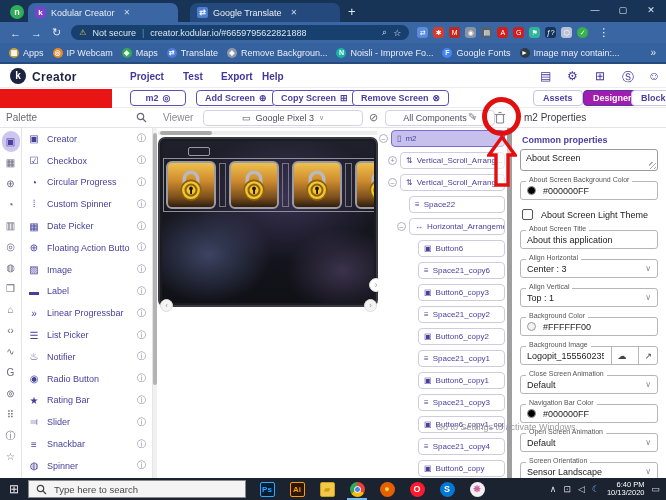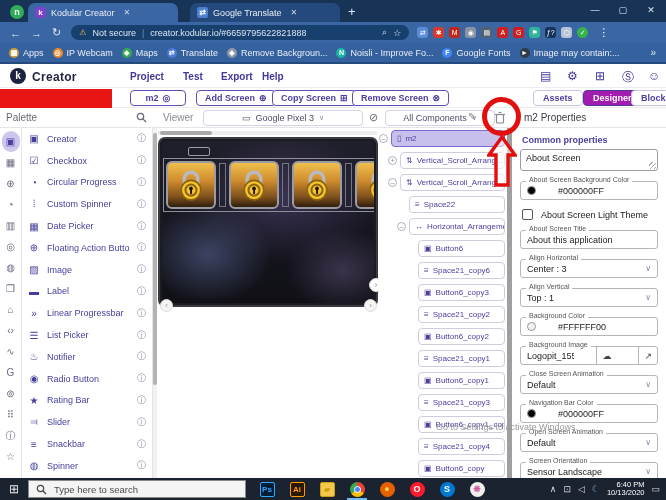--- a/index.html
+++ b/index.html
@@ -99,21 +99,21 @@
   .toggle{position:absolute;top:6px;width:9px;height:9px;border:1px solid #b0aec0;border-radius:50%;color:#8a87a0;font-size:7px;line-height:8px;text-align:center;background:#fff}
   #tree-scroll{left:507px;top:128px;width:5px;height:350px;background:#e9e9e9}
   #tree-thumb{left:507px;top:128px;width:5px;height:350px;background:#9f9f9f}
 
   
   #props{left:512px;top:128px;width:154px;height:350px;background:#fff;overflow:hidden;padding-top:2px}
   #common-label{color:#4a3f9f;font-size:9px;font-weight:bold;margin:5px 10px 4px}
   #about-ta{margin:4px 8px 0;height:22px;border:1px solid #9a9aa2;border-radius:3px;font-size:9px;color:#222;padding:3px 5px;position:relative}
   #about-ta:after{content:"";position:absolute;right:1px;bottom:1px;width:7px;height:7px;
     background:repeating-linear-gradient(135deg,transparent 0 2px,#aaa 2px 3px)}
-  .pf{position:relative;border:1px solid #b5b5bd;border-radius:3px;margin:10px 8px 0;height:19px;display:flex;align-items:center;padding:0 6px;gap:22px}
+  .pf{position:relative;border:1px solid #b5b5bd;border-radius:3px;margin:10px 8px 0;height:19px;display:flex;align-items:center;padding:0 6px;gap:7px}
   .pleg{position:absolute;top:-6px;left:5px;background:#fff;font-size:7px;color:#555;padding:0 3px;white-space:nowrap}
   .pval{font-size:9px;color:#222;white-space:nowrap;overflow:hidden;flex:1}
   .sw{width:9px;height:9px;border-radius:50%;border:1px solid #999;flex:0 0 9px}
   .pf .chev{margin-left:auto;font-size:8px}
   .fbtn{border-left:1px solid #b5b5bd;height:100%;display:flex;align-items:center;padding:0 5px;color:#444;font-size:9px}
   .chkrow{display:flex;align-items:center;gap:8px;margin:9px 10px 0}
   .cbx{width:11px;height:11px;border:1.5px solid #555;border-radius:2px;background:#fff}
   .chklabel{font-size:9px;color:#222}
 
   

